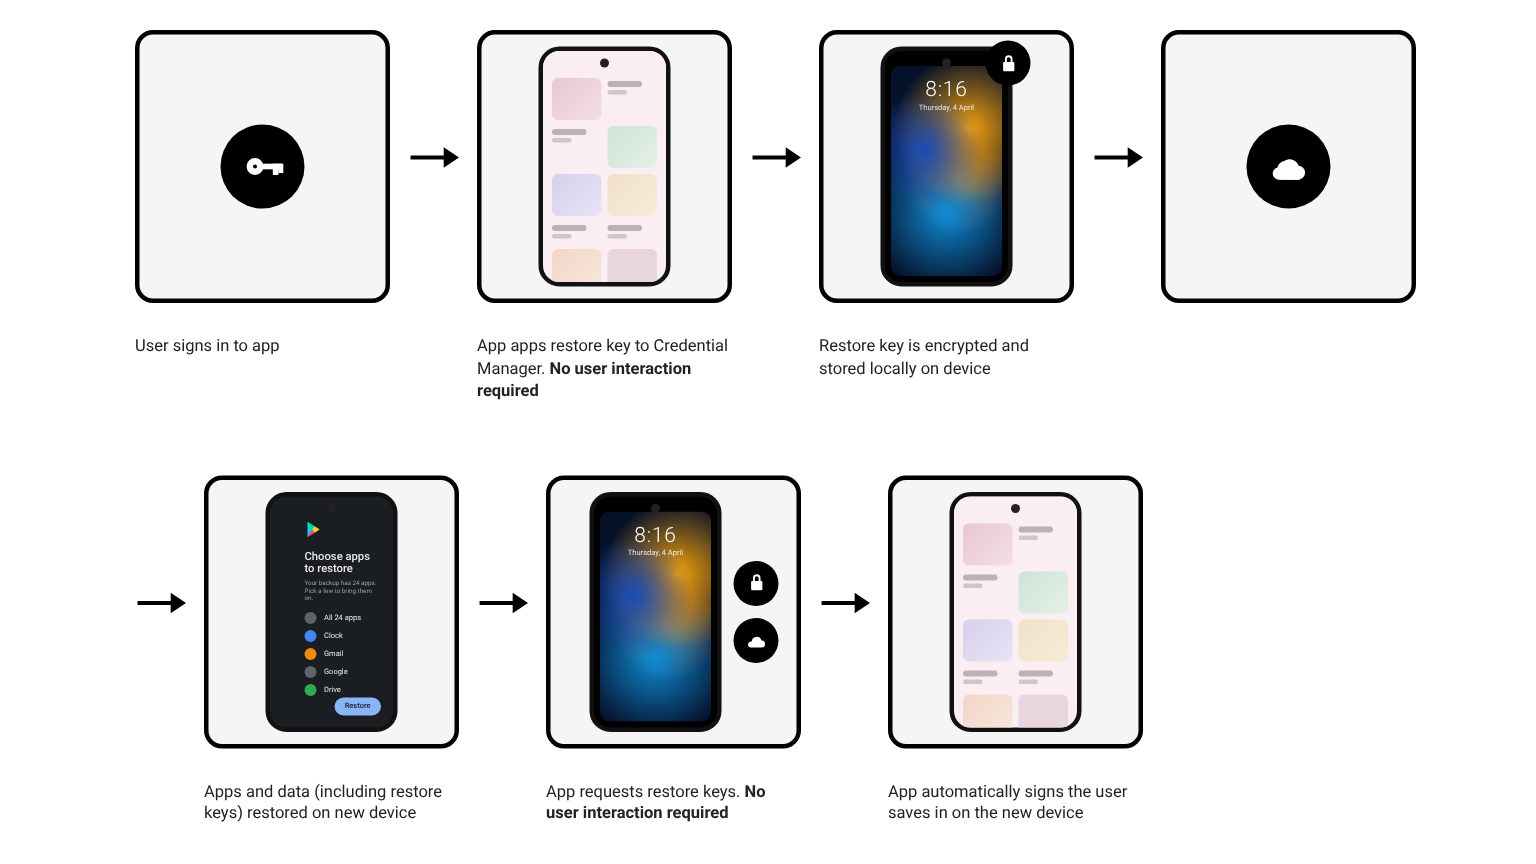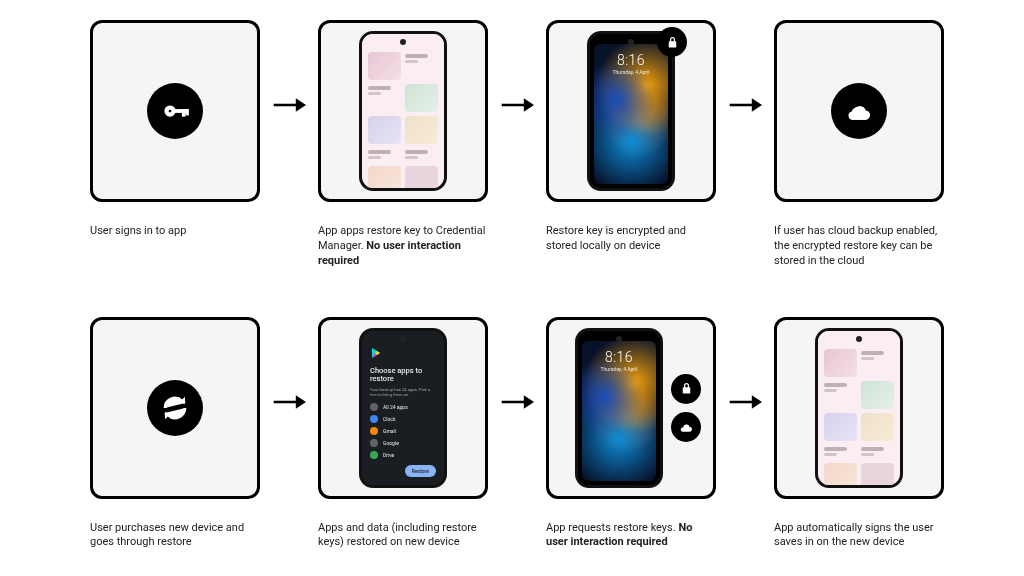--- a/index.html
+++ b/index.html
@@ -106,21 +106,21 @@
   }
   .phone.lock .clock {
     position: absolute; top: 18px; left: 0; right: 0;
     text-align: center; color: #fff;
   }
   .phone.lock .clock .time { font-size: 14px; font-weight: 300; letter-spacing: 0.5px; }
   .phone.lock .clock .date { font-size: 5px; opacity: 0.85; margin-top: 1px; }
 
   
   .phone.dark { background: #1a1d21; }
-  .phone.dark .content { padding: 16px 8px 8px 8px; color: #e8eaed; }
+  .phone.dark .content { padding: 16px 8px 8px 23px; color: #e8eaed; }
   .phone.dark .play-icon { width: 12px; height: 12px; margin-bottom: 4px; }
   .phone.dark .h { font-size: 7.5px; font-weight: 500; line-height: 1.15; }
   .phone.dark .sub { font-size: 4.2px; color: #9aa0a6; margin: 3px 0 6px; line-height: 1.2; }
   .phone.dark .row { display: flex; align-items: center; gap: 5px; font-size: 5px; margin: 4px 0; }
   .phone.dark .row .dot { width: 8px; height: 8px; border-radius: 50%; background: #5f6368; flex-shrink: 0; }
   .phone.dark .row .dot.bl { background: #4285f4; }
   .phone.dark .row .dot.gn { background: #34a853; }
   .phone.dark .row .dot.or { background: #f28b0c; }
   .phone.dark .btn {
     position: absolute; bottom: 8px; right: 8px;
@@ -232,40 +232,26 @@
 
   <div class="step">
     <div class="step-box">
       <div class="icon-circle">
         <svg viewBox="0 0 24 24" width="28" height="28">
             <path d="M18 15.5a3.5 3.5 0 0 0-2.6-3.38A5 5 0 0 0 6 13a3 3 0 0 0 .5 5.96L18 19a3.5 3.5 0 0 0 0-3.5z" fill="#fff"></path>
             <path d="M6.5 19h11a3.5 3.5 0 0 0 0-7 5 5 0 0 0-9.8 1A3 3 0 0 0 6.5 19z" fill="#fff"></path>
           </svg>
       </div>
     </div>
-    <div class="caption">If user has cloud backup enabled, the encrypted restore key can be stored in the cloud</div>
   </div>
 
 </div>
 
 <div class="flow-row">
 
-  <div class="step">
-    <div class="step-box">
-      <div class="icon-circle">
-        <svg viewBox="0 0 24 24" width="30" height="30" fill="none" stroke="#fff" stroke-width="2.2">
-          <path d="M4 12a8 8 0 0 1 13.6-5.6L20 8"></path>
-          <polyline points="20,3 20,8 15,8" fill="#fff" stroke="none"></polyline>
-          <path d="M20 12a8 8 0 0 1-13.6 5.6L4 16"></path>
-          <polyline points="4,21 4,16 9,16" fill="#fff" stroke="none"></polyline>
-        </svg>
-      </div>
-    </div>
-    <div class="caption">User purchases new device and goes through restore</div>
-  </div>
 
   <div class="arrow-wrap">
     <svg class="arrow-svg" viewBox="0 0 40 24">
         <line x1="2" y1="12" x2="30" y2="12" stroke="#000" stroke-width="3"></line>
         <polygon points="28,4 40,12 28,20" fill="#000"></polygon>
       </svg>
   </div>
 
   <div class="step">
     <div class="step-box">

